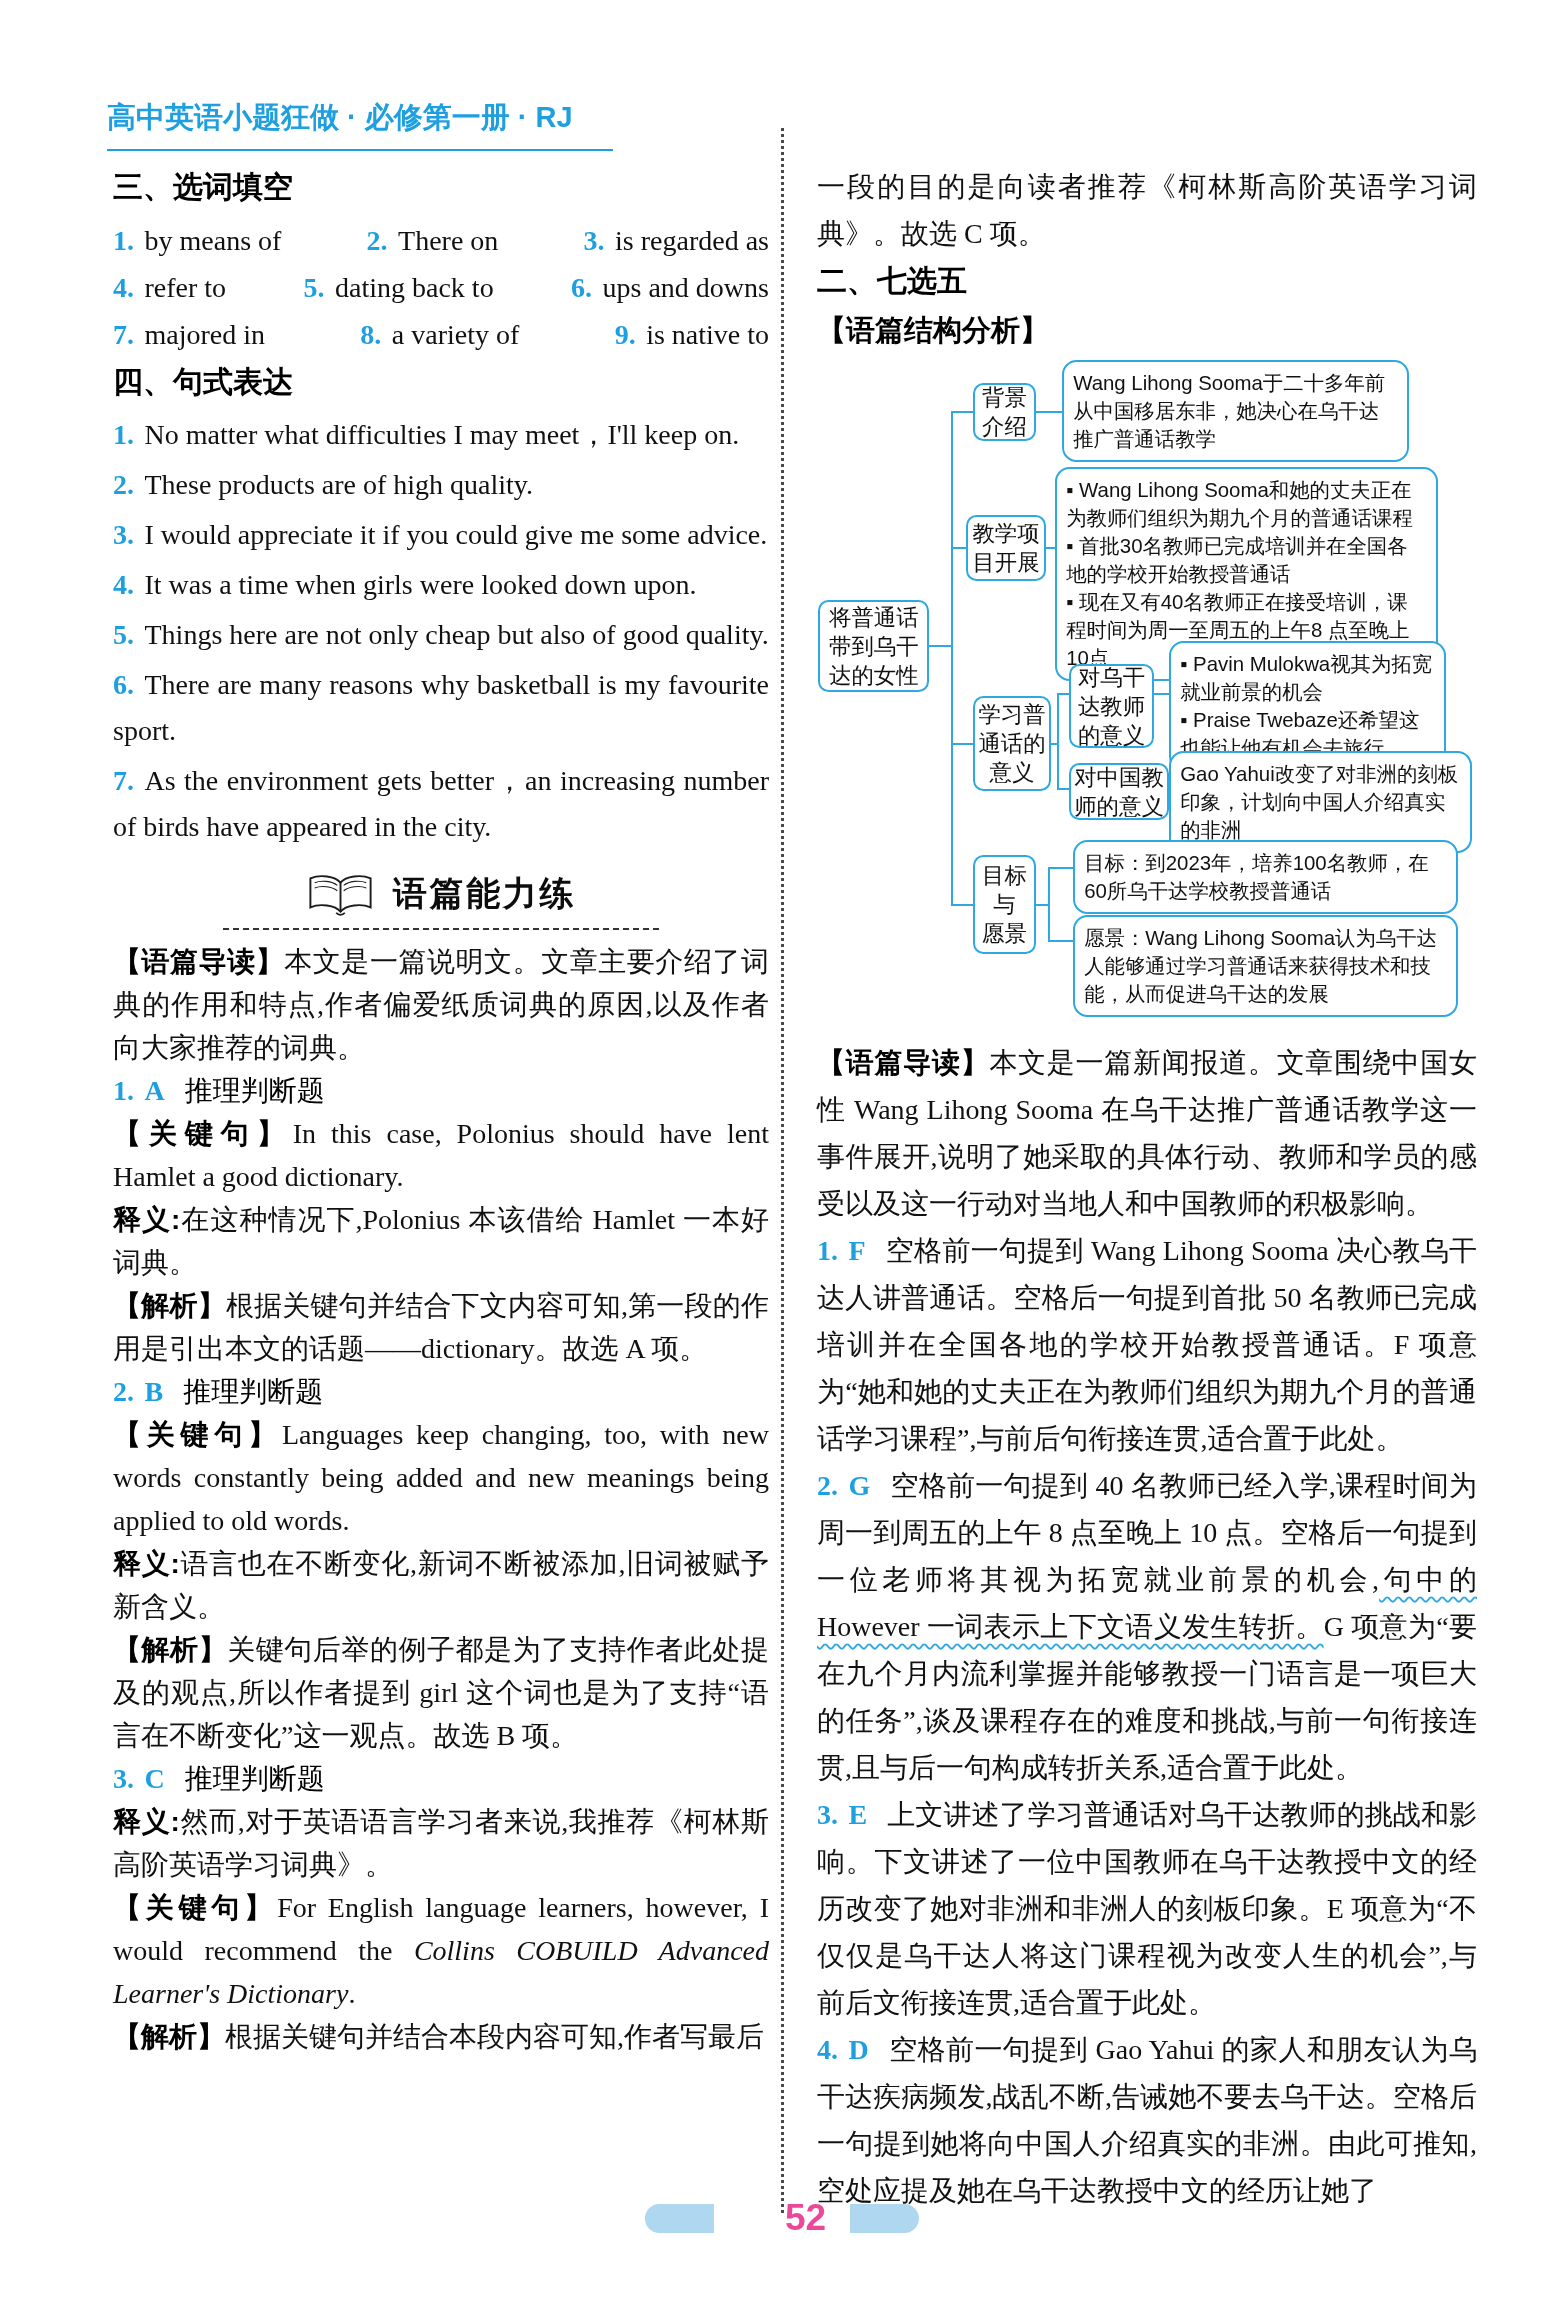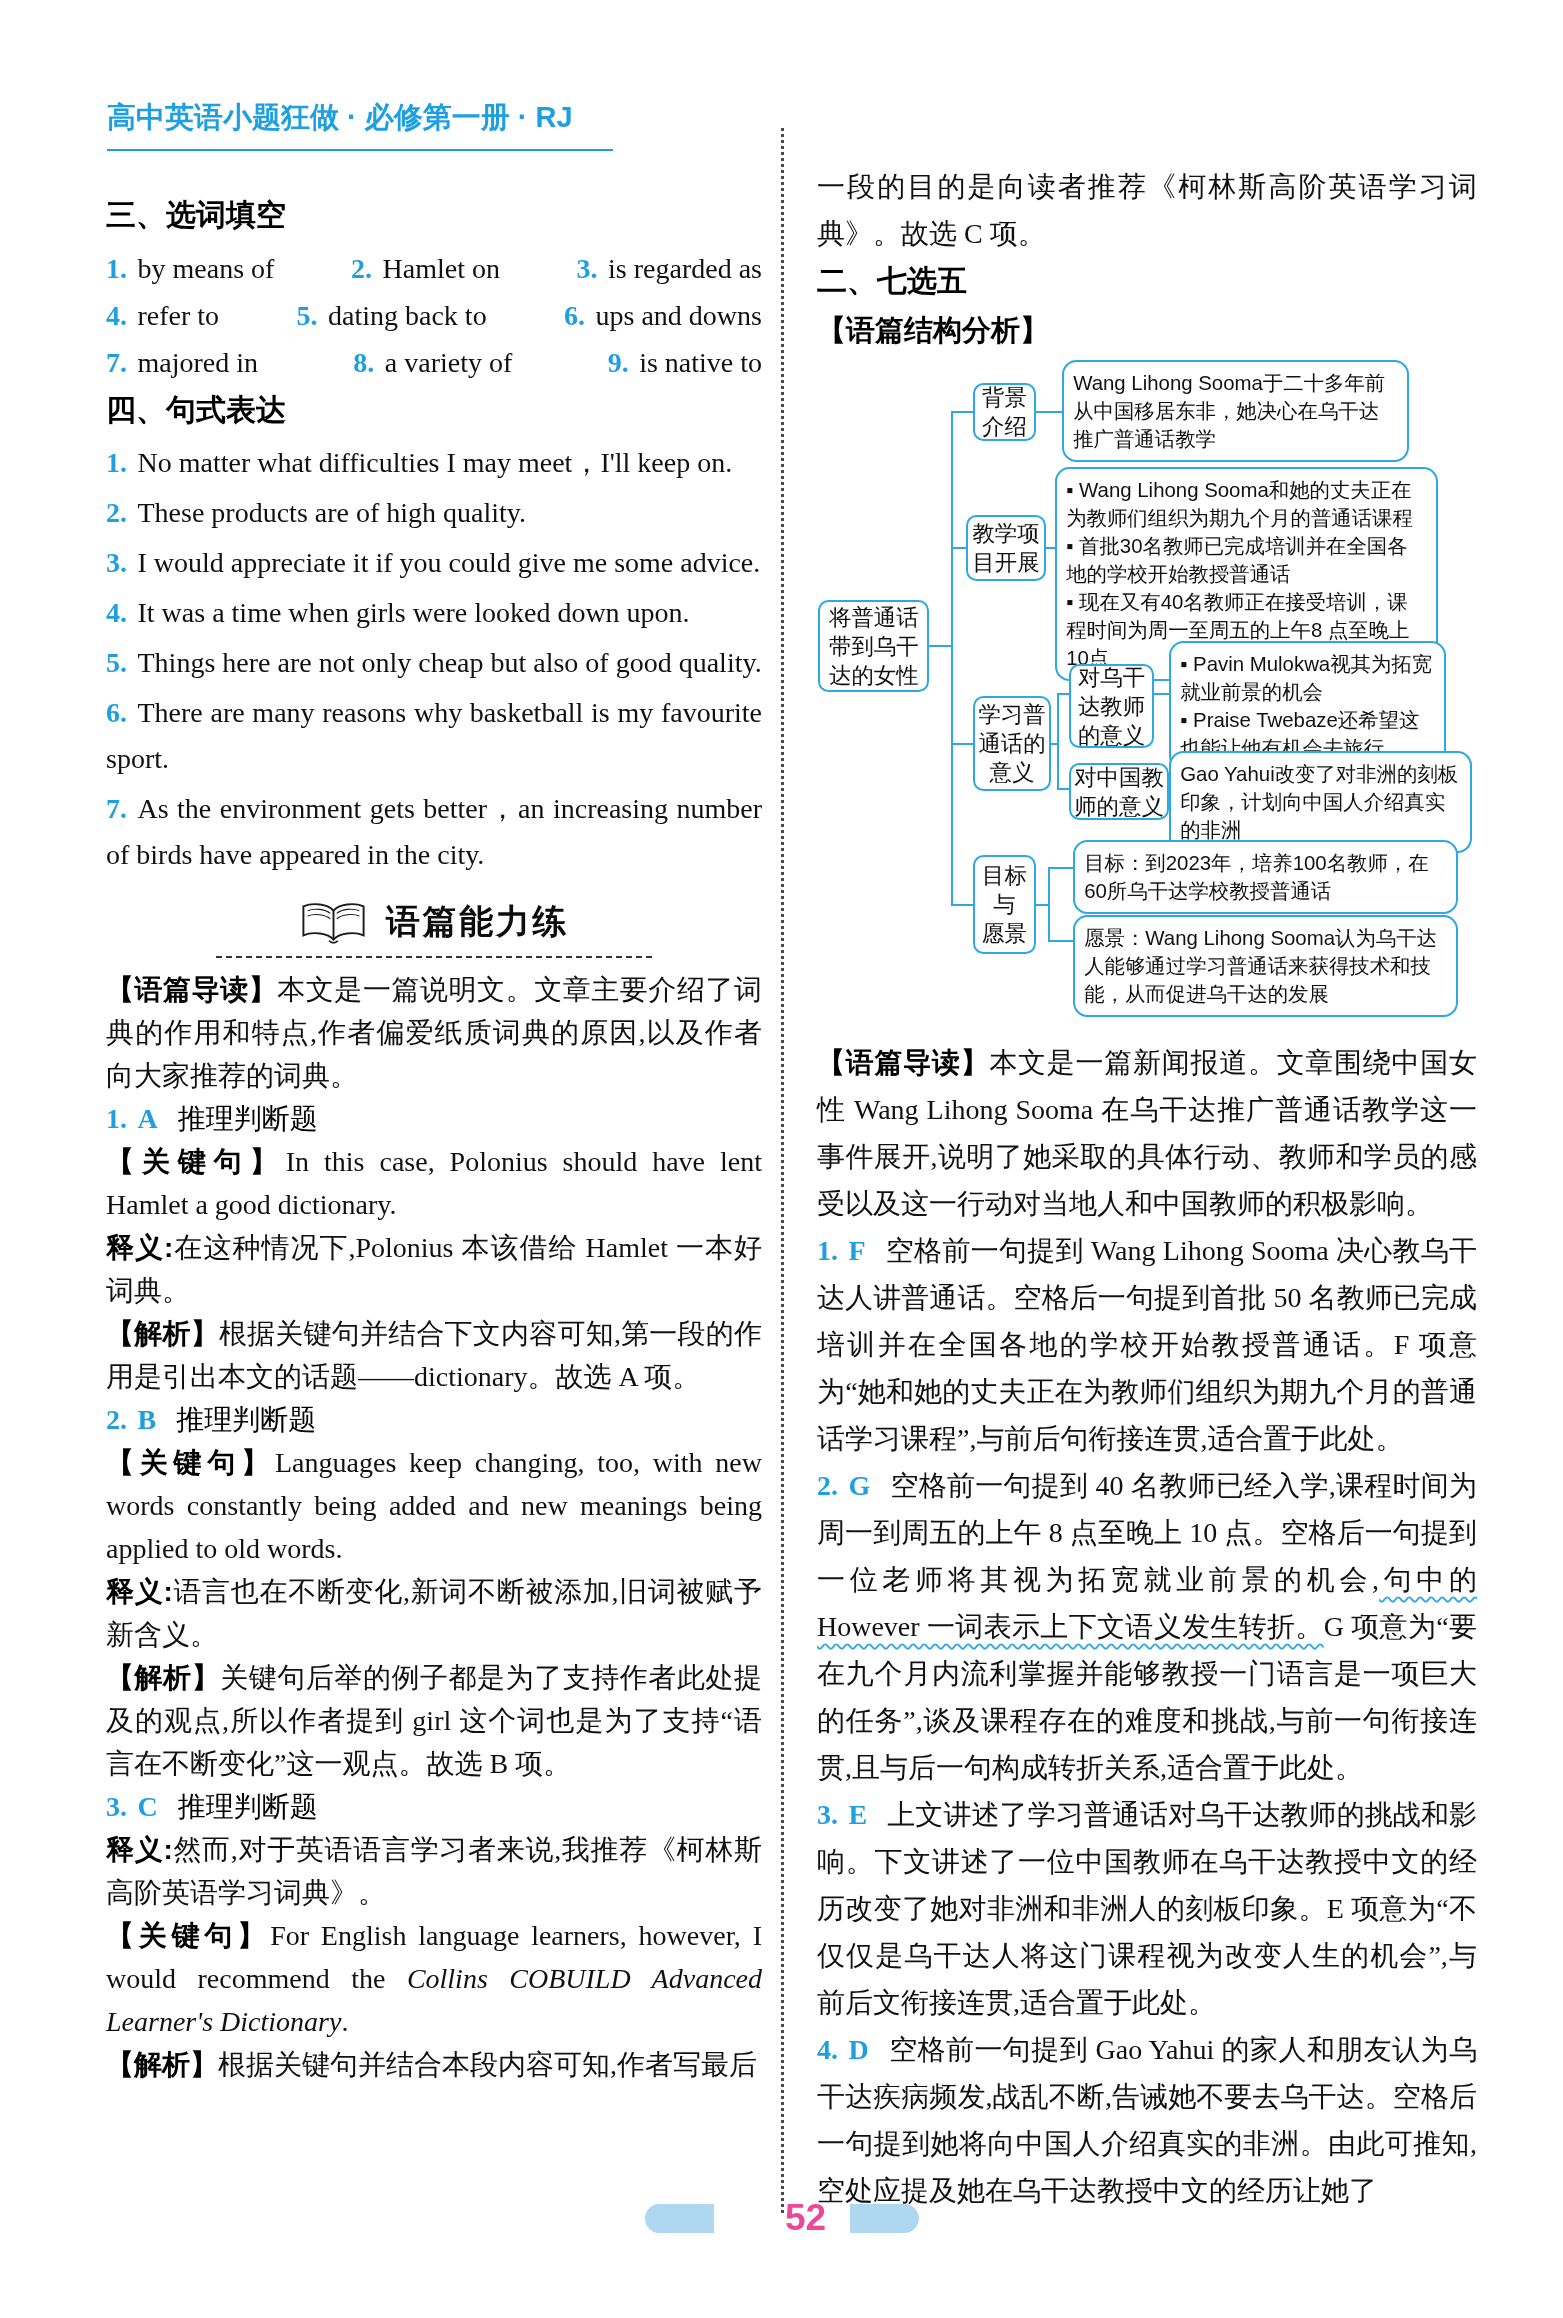--- a/index.html
+++ b/index.html
@@ -10,21 +10,21 @@
   .header{position:absolute;left:107px;top:98px;font-family:"Liberation Sans","DejaVu Sans",sans-serif;
           font-weight:700;font-size:29px;color:#1E9FDF;border-bottom:2.6px solid #1E9FDF;
           padding:0 40px 10.5px 0;}
 
   
   .divider{position:absolute;left:781px;top:128px;height:2085px;width:0;
            border-left:3.3px dotted #4a4a4a;}
 
   
   .col{position:absolute;top:163px;}
-  .col-left{left:106px;width:656px;margin-top:28px;}
+  .col-left{left:113px;width:656px;}
   .col-right{left:817px;width:660px;}
 
   h2.sec{font-family:"Liberation Sans","DejaVu Sans",sans-serif;font-weight:700;
          font-size:30px;margin:4px 0 9.2px 0;color:#000;}
   .struct-label{font-family:"Liberation Sans","DejaVu Sans",sans-serif;font-weight:700;
          font-size:29px;margin:6.6px 0 9.2px 0;color:#000;}
 
   .fill-row{display:flex;justify-content:space-between;line-height:47px;font-size:28px;}
   .fitem{white-space:nowrap;}
   .num{color:#1E9FDF;font-weight:700;margin-right:10.5px;font-family:"Liberation Serif",serif;}
@@ -89,21 +89,21 @@
 
   <div class="header">高中英语小题狂做 · 必修第一册 · RJ</div>
   <div class="divider"></div>
 
   <div class="col col-left">
 
     <h2 class="sec">三、选词填空</h2>
 
     <div class="fill-row">
       <span class="fitem"><b class="num">1.</b><span>by means of</span></span>
-      <span class="fitem"><b class="num">2.</b><span>Hamlet on</span></span>
+      <span class="fitem"><b class="num">2.</b><span>There on</span></span>
       <span class="fitem"><b class="num">3.</b><span>is regarded as</span></span>
     </div>
     <div class="fill-row">
       <span class="fitem"><b class="num">4.</b><span>refer to</span></span>
       <span class="fitem"><b class="num">5.</b><span>dating back to</span></span>
       <span class="fitem"><b class="num">6.</b><span>ups and downs</span></span>
     </div>
     <div class="fill-row">
       <span class="fitem"><b class="num">7.</b><span>majored in</span></span>
       <span class="fitem"><b class="num">8.</b><span>a variety of</span></span>

